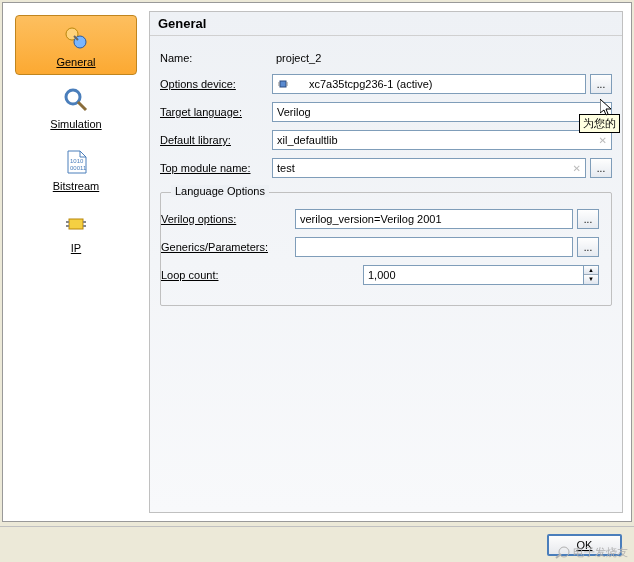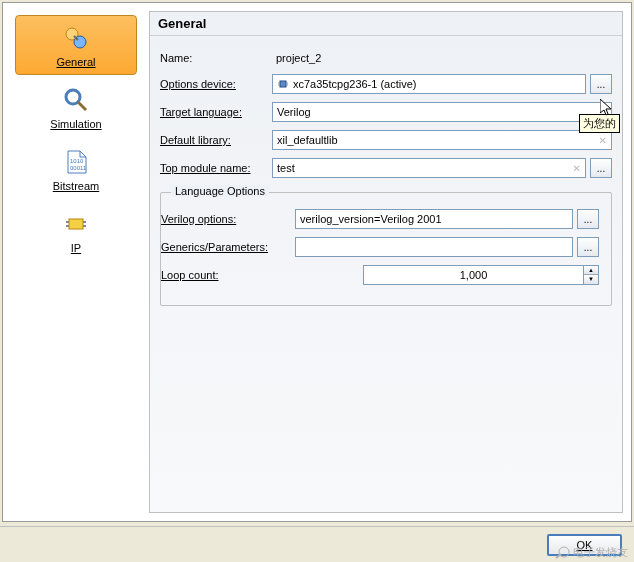--- a/index.html
+++ b/index.html
@@ -90,21 +90,21 @@
 .input {
   flex: 1;
   border: 1px solid #7f9db9;
   background: #fff;
   padding: 2px 4px;
   height: 20px;
   font-size: 11px;
   font-family: inherit;
   display: flex;
   align-items: center;
-  gap: 4px;
+  gap: 20px;
   position: relative;
 }
 .input.clearable::after {
   content: "✕";
   position: absolute;
   right: 4px;
   color: #bbb;
   font-size: 10px;
 }
 .ellipsis-btn {
@@ -136,21 +136,21 @@
 .fieldset .form-row label {
   width: 130px;
 }
 .spinner {
   display: flex;
   align-items: stretch;
 }
 .spinner input {
   border: 1px solid #7f9db9;
   border-right: none;
-  text-align: center;
+  text-align: left;
   padding: 2px 4px;
   width: 220px;
   height: 20px;
   font-size: 11px;
 }
 .spin-btns {
   display: flex;
   flex-direction: column;
   border: 1px solid #7f9db9;
 }

